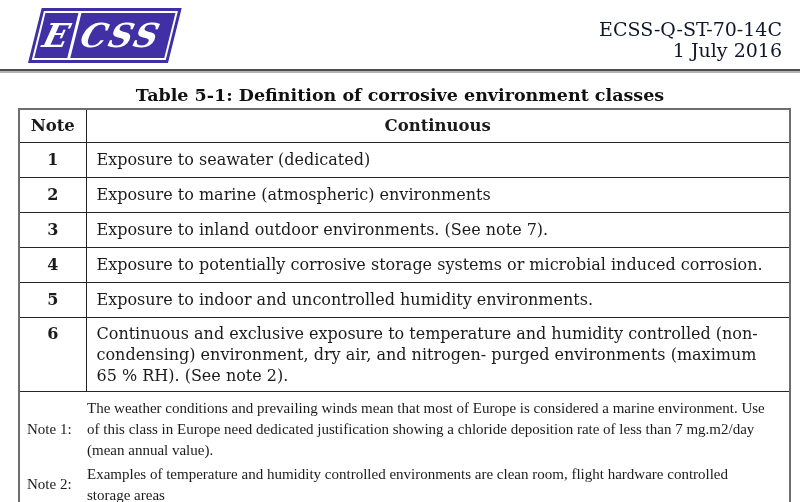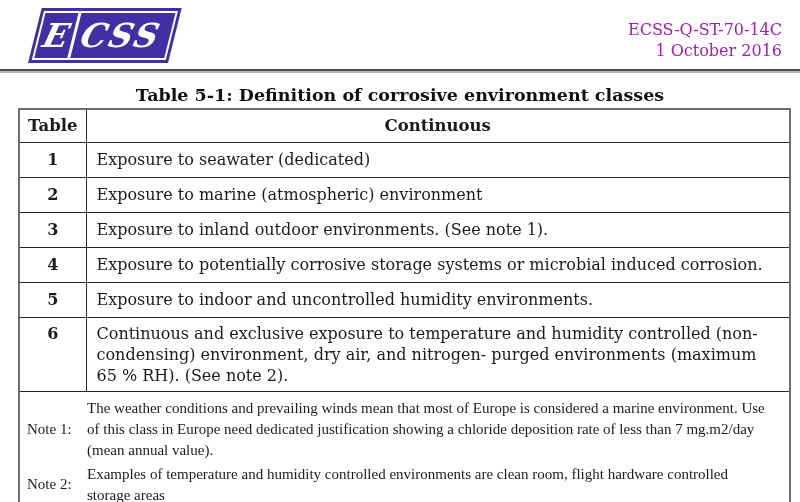--- a/index.html
+++ b/index.html
@@ -9,21 +9,21 @@
 
   
   .doc-header { display:flex; justify-content:space-between; align-items:flex-start; padding:8px 18px 0 16px; }
   .logo-skew { transform:skewX(-14deg); transform-origin:bottom left; margin-left:12px;
                border:3px solid #4130a5; background:#fff; padding:2px; display:flex; gap:3px;
                width:140px; height:55px; }
   .logo-box { color:#fff; font-style:italic; font-weight:bold; font-size:33px;
               display:flex; align-items:center; justify-content:center; }
   .logo-e   { width:33px; }
   .logo-css { flex:1; letter-spacing:2px; padding-right:4px; }
-  .doc-meta { text-align:right; font-size:16px; line-height:21px; padding-top:11px; color:#a21caf; }
+  .doc-meta { text-align:right; font-size:19px; line-height:21px; padding-top:11px; color:#0f172a; }
 
   .header-rule { margin-top:6px; height:4px;
                  background:linear-gradient(to bottom,#4d4d4d 0%,#4d4d4d 55%,#b3b3b3 55%,#b3b3b3 100%); }
 
   
   .table-title { text-align:center; font-weight:bold; font-size:17.5px; margin:12px 4px 3px; color:#111; }
 
   
   table.def-table { border-collapse:collapse; width:773px; margin-left:18px;
                     border:2px solid #6e6e6e; table-layout:fixed; }
@@ -49,51 +49,51 @@
 
   <header class="doc-header">
     <div>
       <div class="logo-skew" style="border-color: rgb(65, 48, 165);">
         <span class="logo-box logo-e" style="background: rgb(65, 48, 165);">E</span>
         <span class="logo-box logo-css" style="background: rgb(65, 48, 165);">CSS</span>
       </div>
     </div>
     <div class="doc-meta">
       <div>ECSS-Q-ST-70-14C</div>
-      <div>1 October 2016</div>
+      <div>1 July 2016</div>
     </div>
   </header>
 
   <div class="header-rule"></div>
 
   <div class="table-title">Table 5-1: Definition of corrosive environment classes</div>
 
   <table class="def-table">
     <colgroup>
         <col class="col-class">
         <col>
       </colgroup>
     <thead>
       <tr>
-        <th>Table</th>
+        <th>Note</th>
         <th>Continuous</th>
       </tr>
     </thead>
     <tbody>
       <tr class="simple-row">
         <td class="class-cell">1</td>
         <td class="def-cell">Exposure to seawater (dedicated)</td>
       </tr>
       <tr class="simple-row">
         <td class="class-cell">2</td>
-        <td class="def-cell">Exposure to marine (atmospheric) environment</td>
+        <td class="def-cell">Exposure to marine (atmospheric) environments</td>
       </tr>
       <tr class="simple-row">
         <td class="class-cell">3</td>
-        <td class="def-cell">Exposure to inland outdoor environments. (See note 1).</td>
+        <td class="def-cell">Exposure to inland outdoor environments. (See note 7).</td>
       </tr>
       <tr class="simple-row">
         <td class="class-cell">4</td>
         <td class="def-cell">Exposure to potentially corrosive storage systems or microbial induced corrosion.</td>
       </tr>
       <tr class="simple-row">
         <td class="class-cell">5</td>
         <td class="def-cell">Exposure to indoor and uncontrolled humidity environments.</td>
       </tr>
       <tr class="tall-row">

